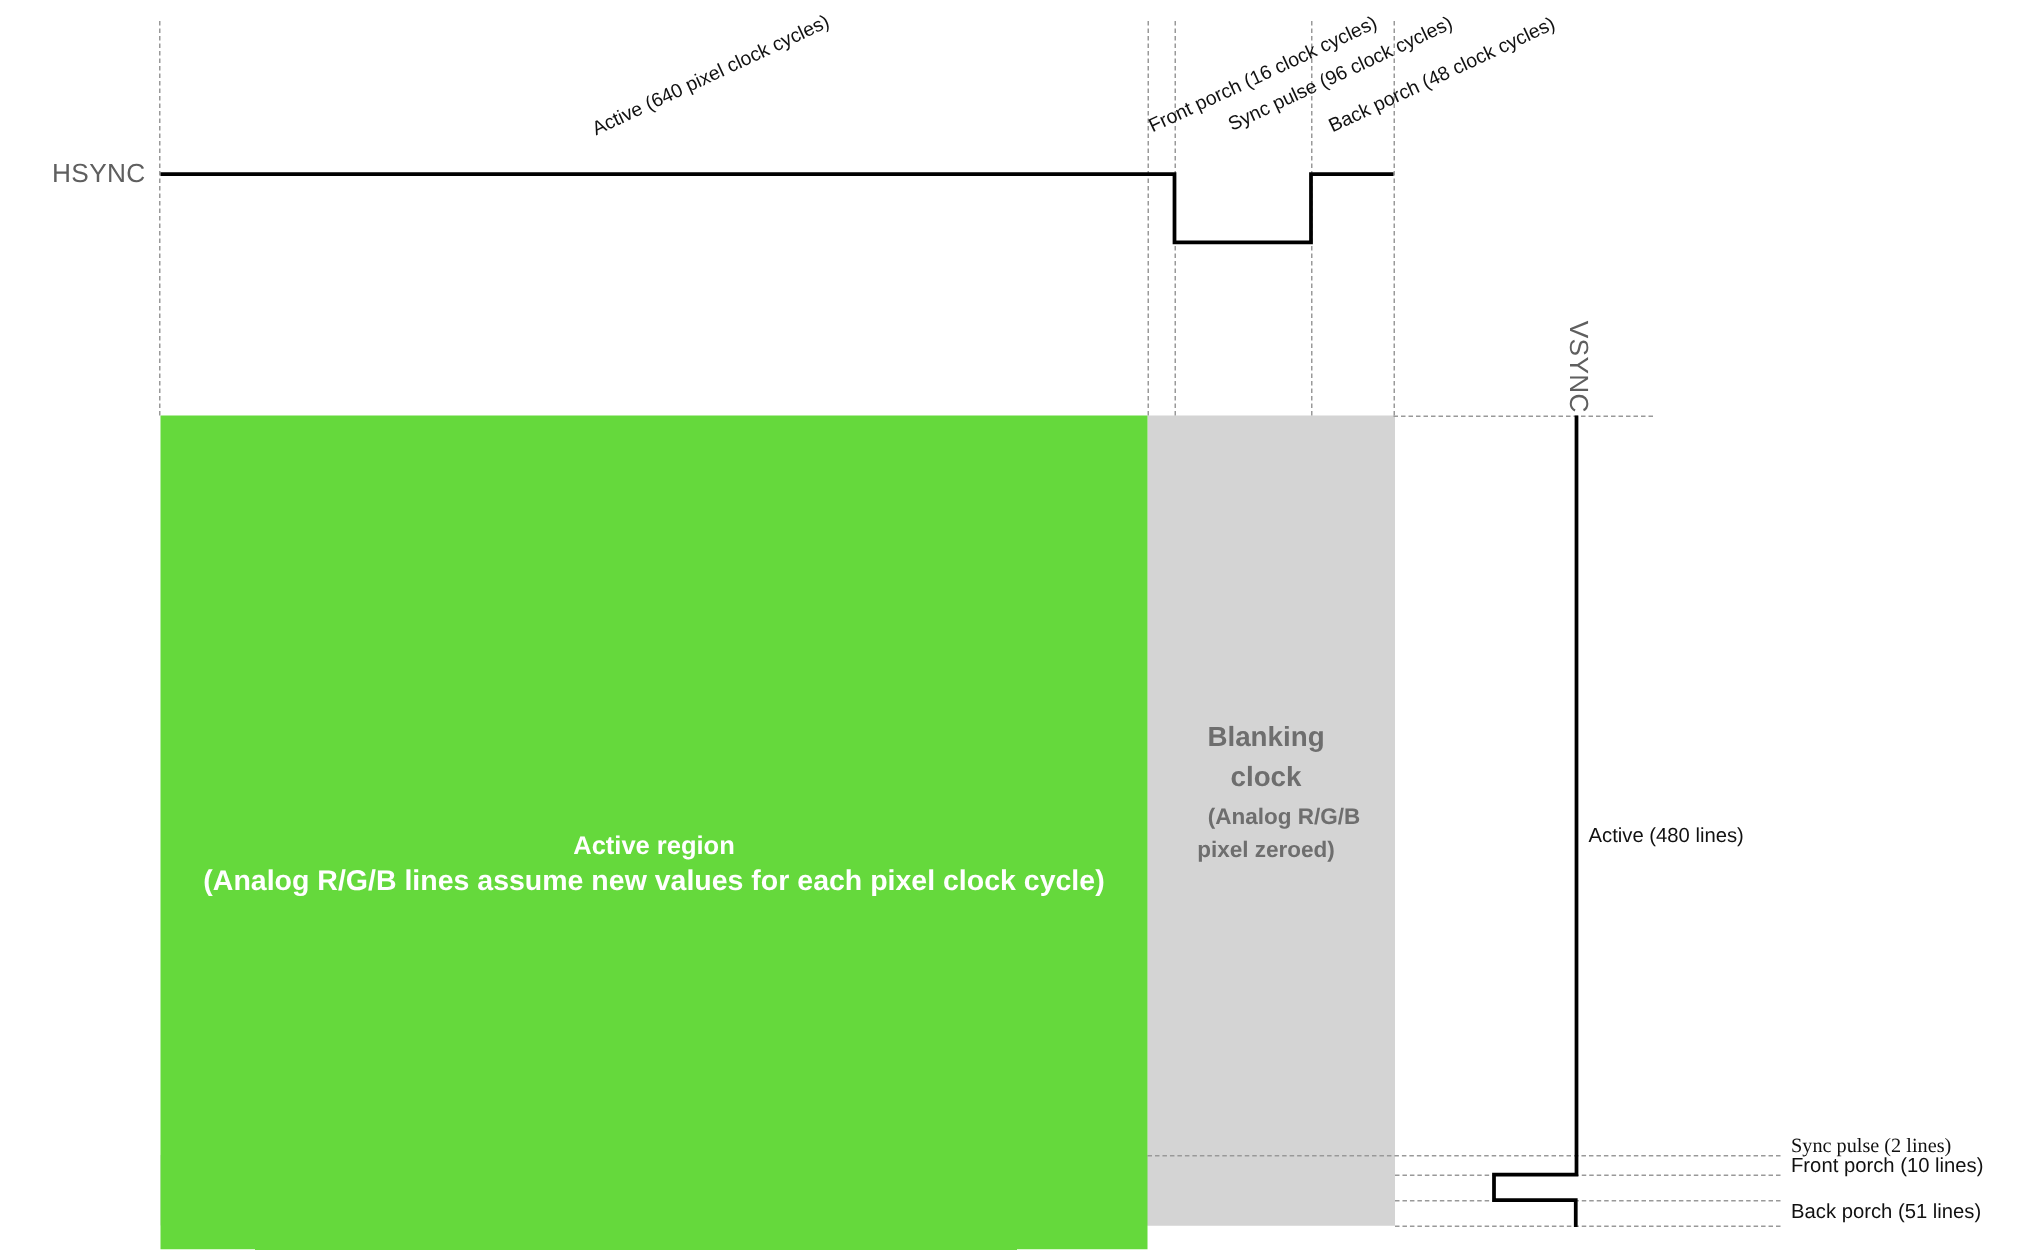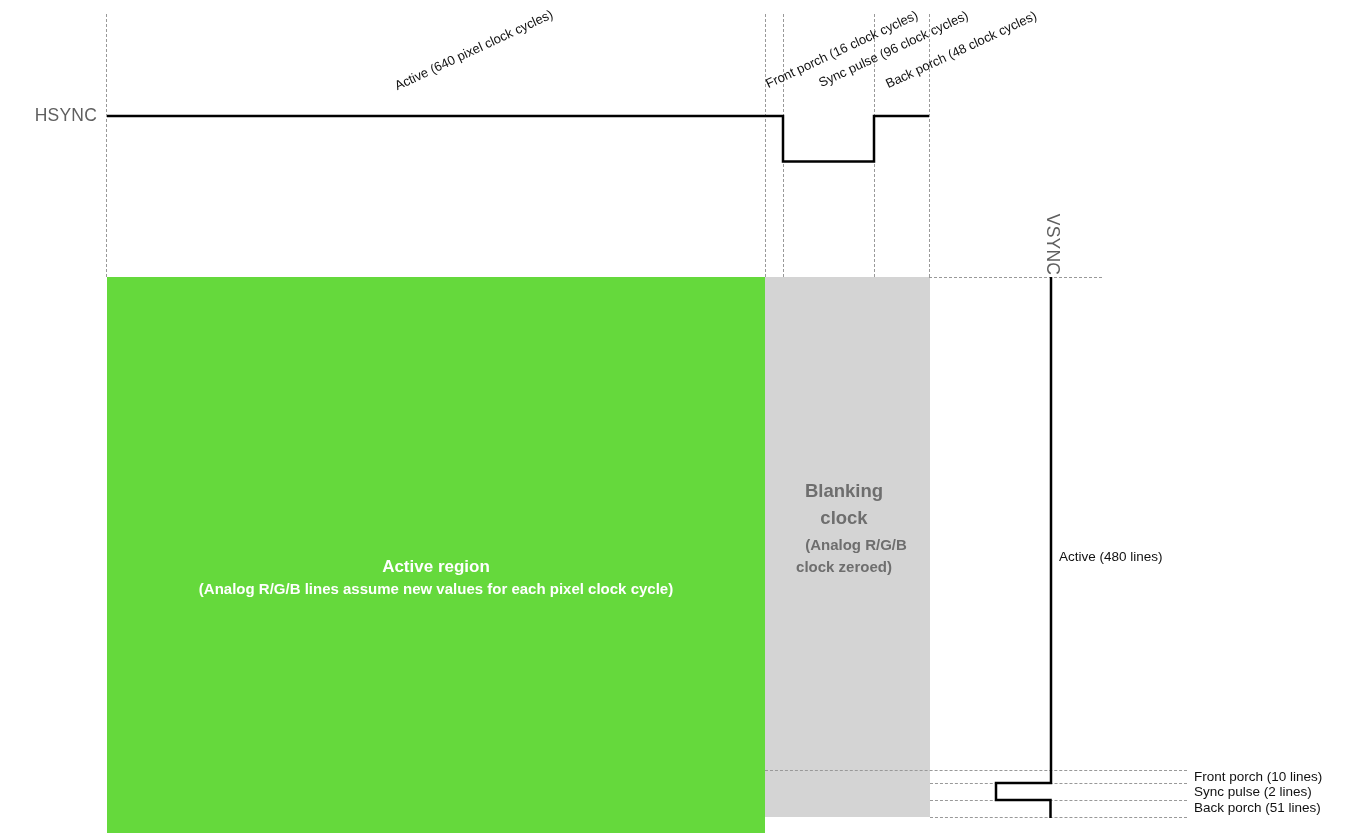--- a/index.html
+++ b/index.html
@@ -7,21 +7,21 @@
   #stage{position:relative;width:1347px;height:833px;background:#fff;overflow:hidden;}
 
   
   .region{position:absolute;}
   #active-region{left:107px;top:277px;width:658px;height:599px;background:var(--active-region);
     display:flex;flex-direction:column;align-items:center;justify-content:center;gap:3px;text-align:center;}
   #bottom-strip{left:107px;top:770px;width:823px;height:47px;background:var(--blanking-region);}
   #blanking-region{left:765px;top:277px;width:165px;height:540px;background:var(--blanking-region);}
 
   .active-title{font-size:17px;font-weight:bold;color:var(--active-region-text);}
-  .active-sub{font-size:15px;font-weight:bold;color:var(--active-region-text);white-space:nowrap;}
+  .active-sub{font-size:19px;font-weight:bold;color:var(--active-region-text);white-space:nowrap;}
 
   #blanking-text{position:absolute;left:765px;top:477px;width:158px;text-align:center;color:var(--blanking-text);}
   .blank-title{font-size:18.5px;line-height:27px;font-weight:bold;}
   .blank-sub{font-size:15px;line-height:21.5px;font-weight:bold;}
   .blank-sub.first{margin-top:3px;padding-left:24px;}
 
   
   .vguide{position:absolute;width:0;border-left:1px dashed var(--guide-line);}
   .hguide{position:absolute;height:0;border-top:1px dashed var(--guide-line);}
 
@@ -50,21 +50,21 @@
   <div class="region" id="blanking-region"></div>
   <div class="region" id="active-region">
     <div class="active-title">Active region</div>
     <div class="active-sub">(Analog R/G/B lines assume new values for each pixel clock cycle)</div>
   </div>
 
   <div id="blanking-text">
     <div class="blank-title">Blanking</div>
     <div class="blank-title">clock</div>
     <div class="blank-sub first">(Analog R/G/B</div>
-    <div class="blank-sub">clock zeroed)</div>
+    <div class="blank-sub">pixel zeroed)</div>
   </div>
 
   <div class="vguide" style="left:106px;top:14px;height:263px;"></div>
   <div class="vguide" style="left:765px;top:14px;height:263px;"></div>
   <div class="vguide" style="left:783px;top:14px;height:263px;"></div>
   <div class="vguide" style="left:874px;top:14px;height:263px;"></div>
   <div class="vguide" style="left:929px;top:14px;height:263px;"></div>
 
   <div class="hguide" style="left:929px;top:277px;width:173px;"></div>
   <div class="hguide" style="left:765px;top:770px;width:422px;"></div>
@@ -80,16 +80,16 @@
   <div class="signal-label" id="hsync-label">HSYNC</div>
   <div class="signal-label" id="vsync-label">VSYNC</div>
 
   <div class="angled-label" style="left:399px;top:77px;">Active (640 pixel clock cycles)</div>
   <div class="angled-label" style="left:770px;top:75px;">Front porch (16 clock cycles)</div>
   <div class="angled-label" style="left:823px;top:74px;">Sync pulse (96 clock cycles)</div>
   <div class="angled-label" style="left:890px;top:75px;">Back porch (48 clock cycles)</div>
 
   <div class="line-label" style="left:1059px;top:549px;">Active (480 lines)</div>
   <div class="line-label" style="left:1194px;top:769px;">Front porch (10 lines)</div>
-  <div class="line-label" style="left:1194px;top:784px;">Sync pulse (2 lines)</div>
+  <div class="line-label" style="left:1194px;top:756px;font-family:Liberation Serif, serif;">Sync pulse (2 lines)</div>
   <div class="line-label" style="left:1194px;top:800px;">Back porch (51 lines)</div>
 
 </div>
 
 </body></html>

